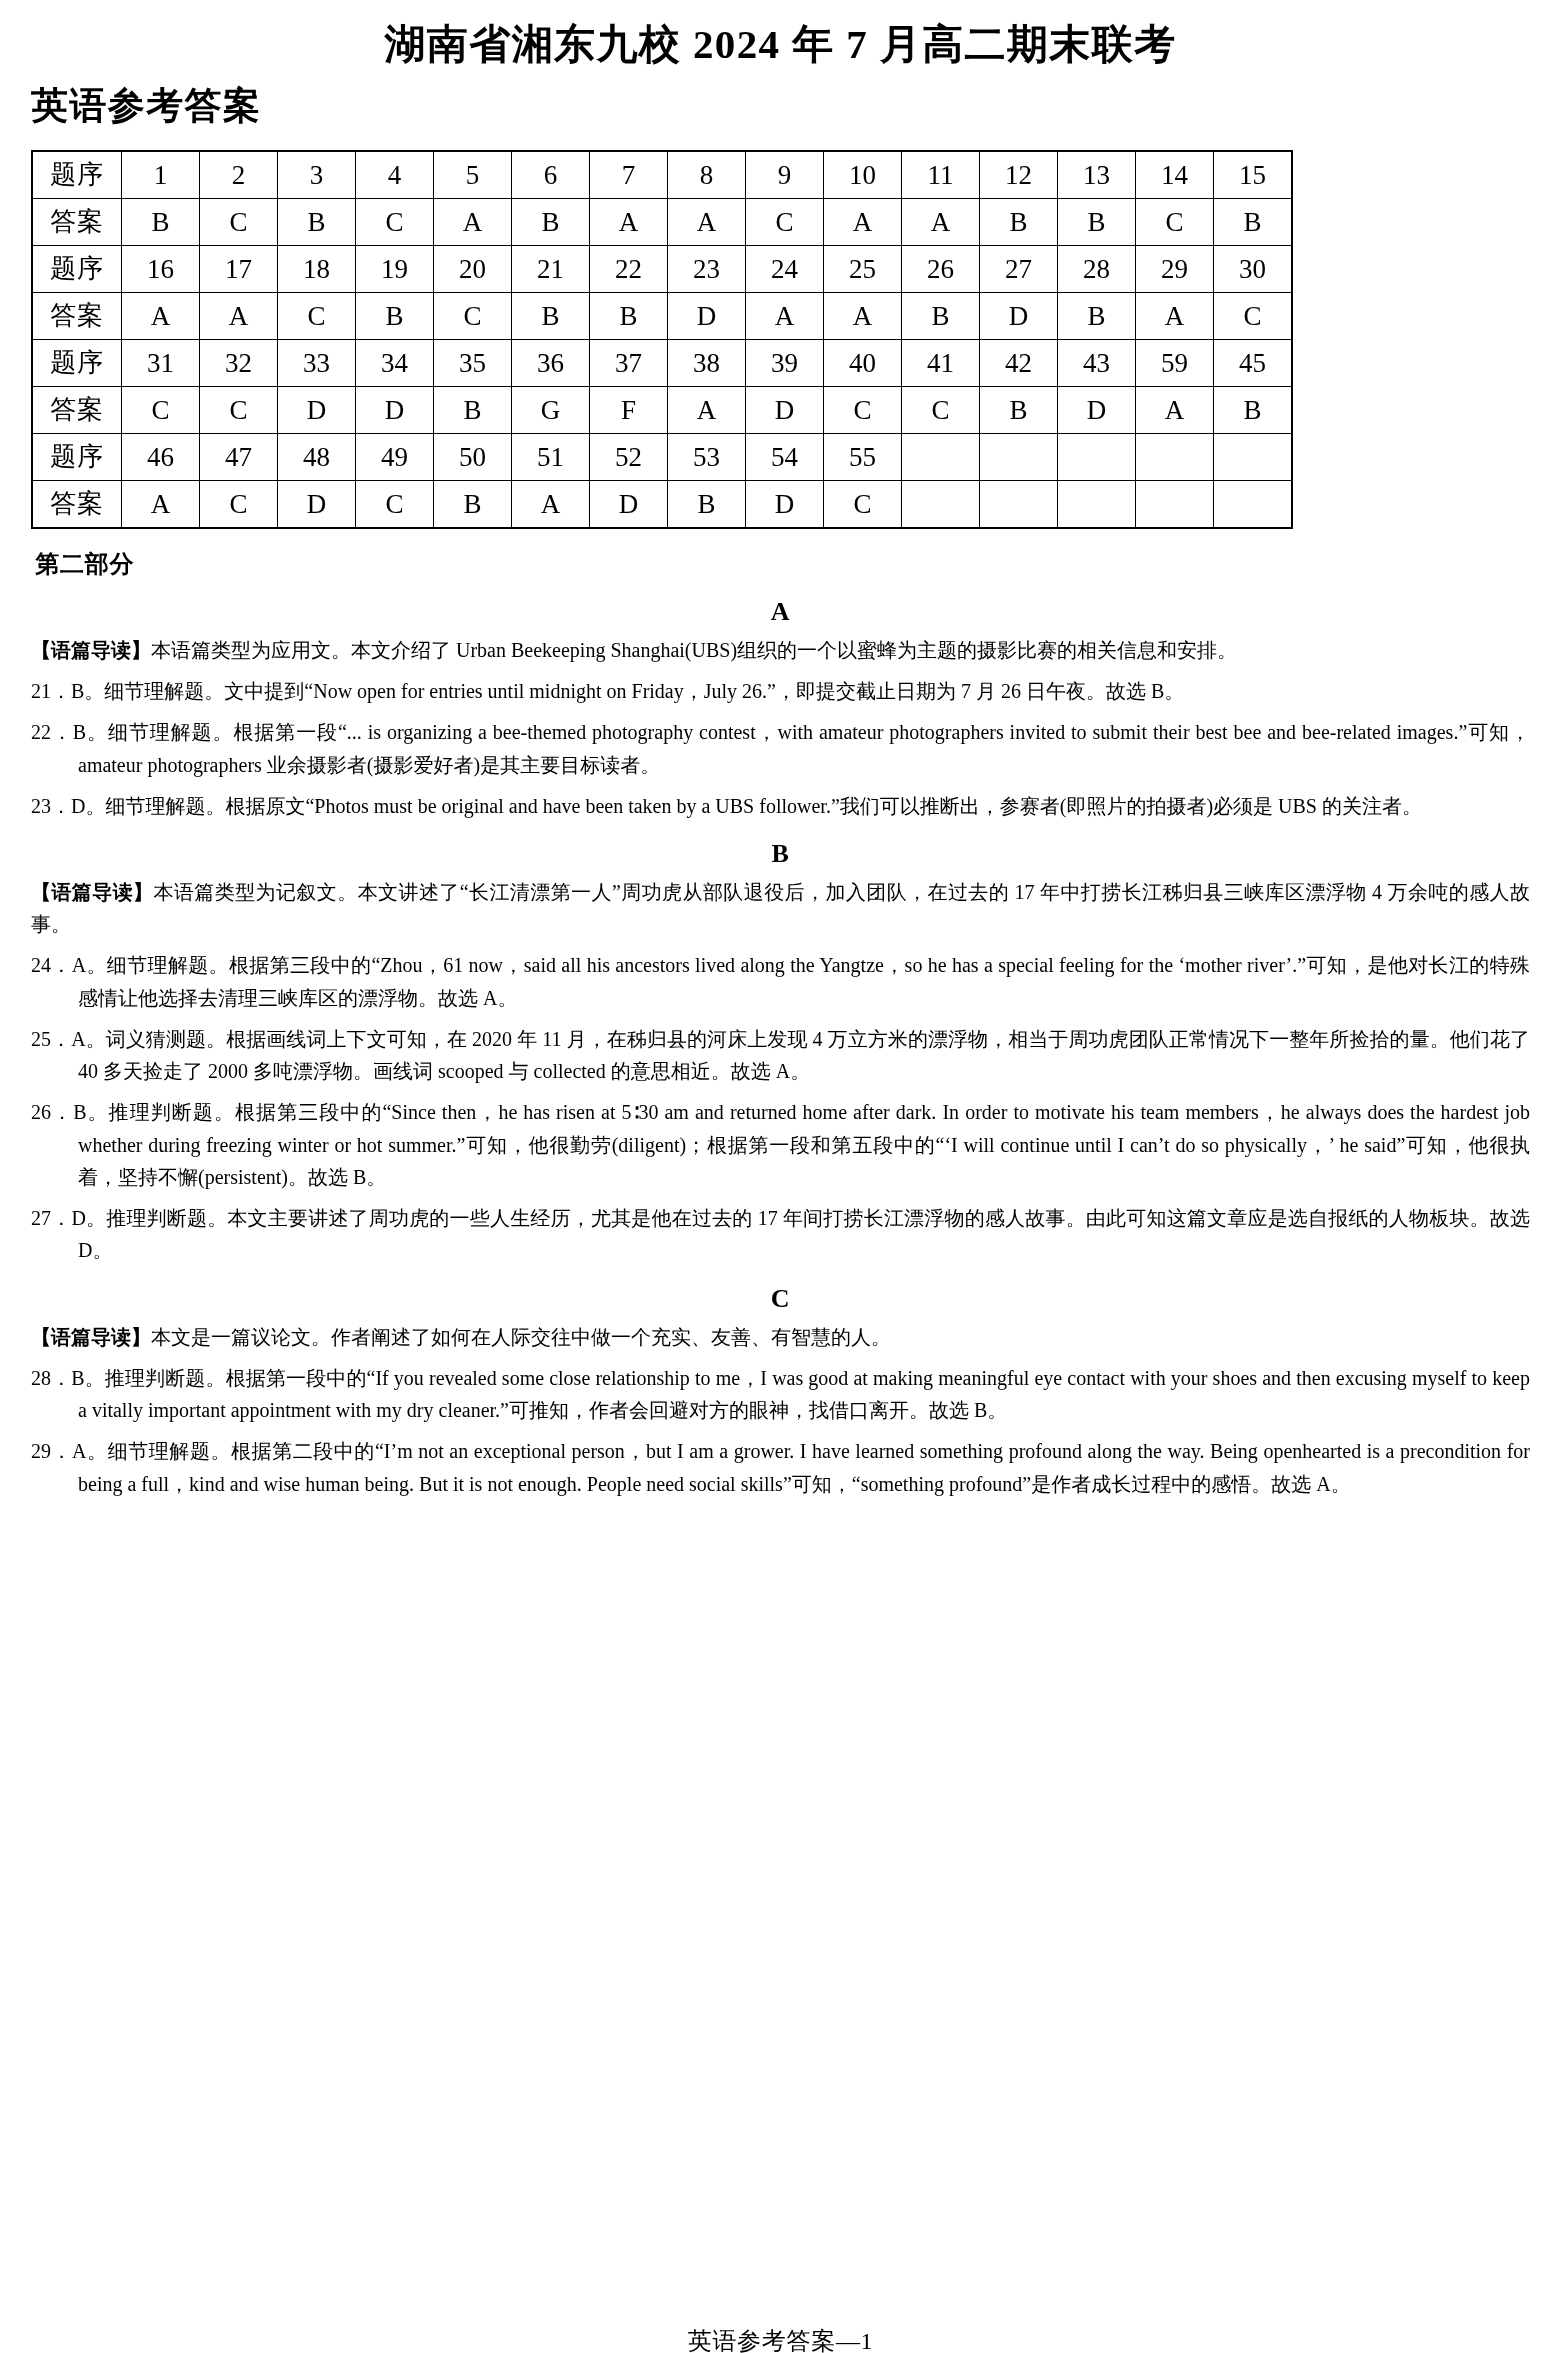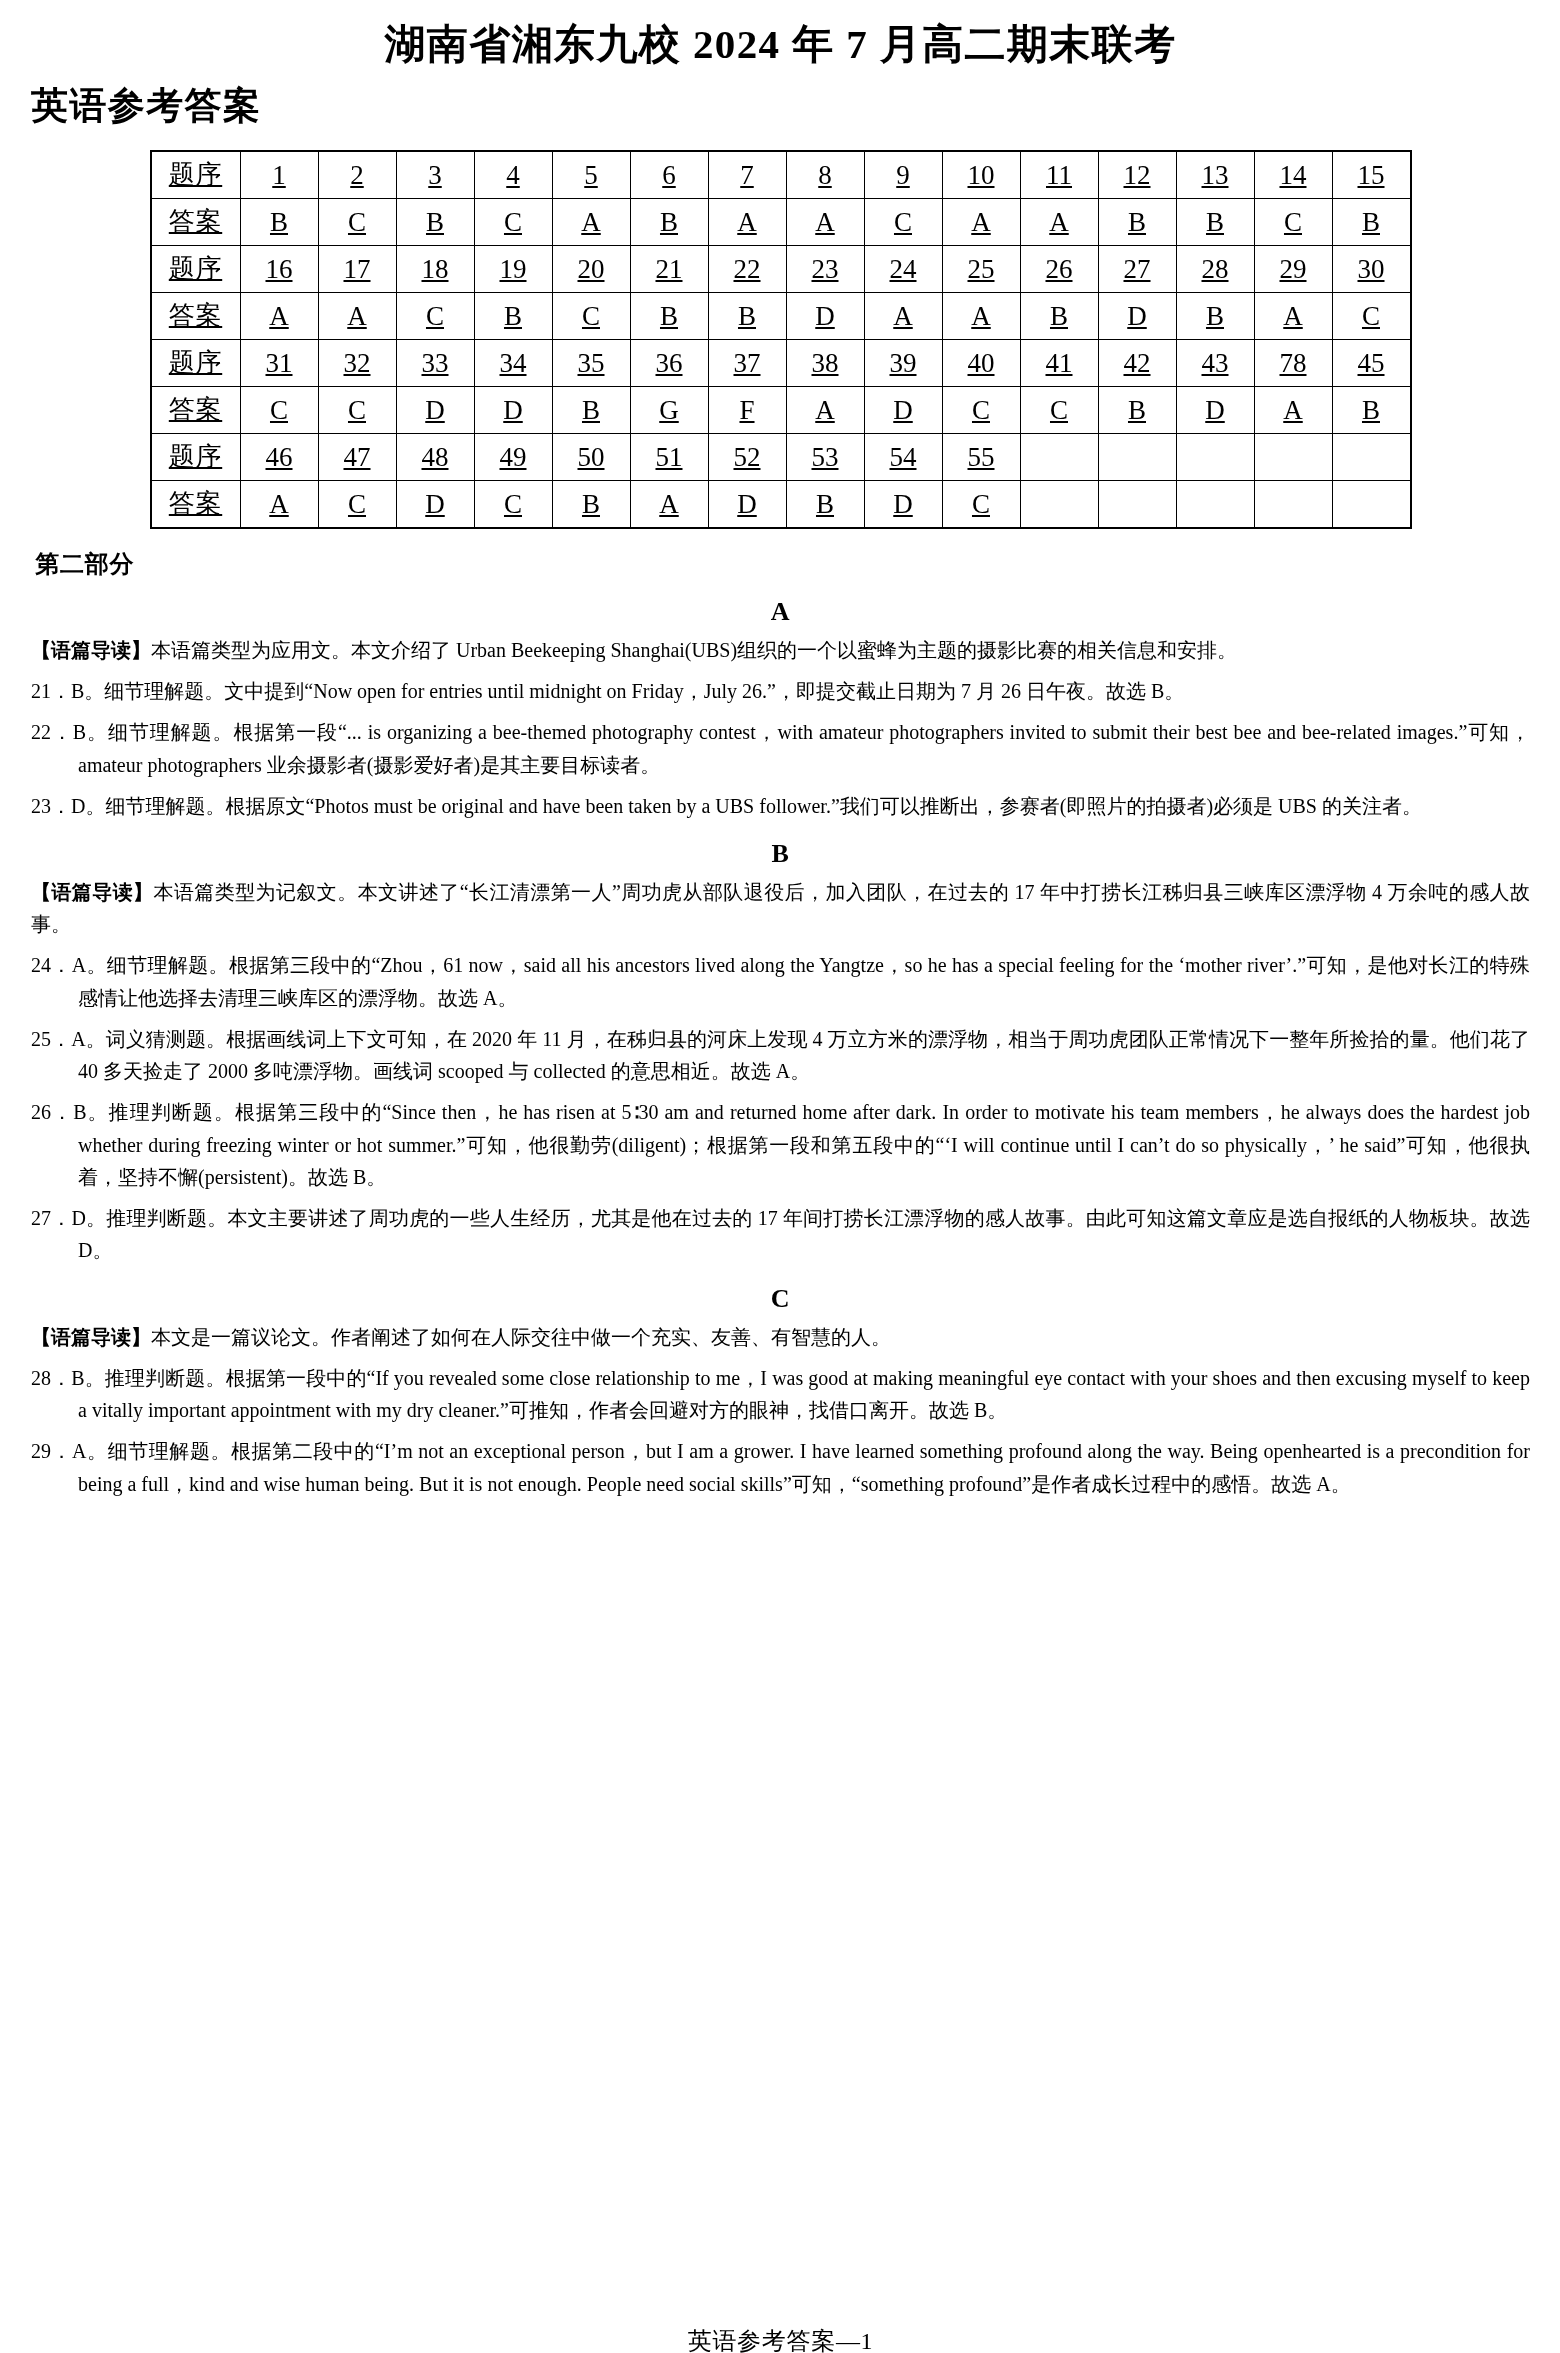--- a/index.html
+++ b/index.html
@@ -38,22 +38,20 @@
     font-weight: bold;
     letter-spacing: 1.4px;
     margin: 13px 0 0 0;
     line-height: 1.25;
   }
 
   
   .table-wrap {
     margin: 21.4px 0 0 0;
     display: flex;
-    justify-content: center;
-    text-decoration: underline;
   }
   table.answers {
     border-collapse: collapse;
     table-layout: fixed;
     width: 1208px;
     border: 2.1px solid #000;
   }
   table.answers td {
     border: 1.4px solid #000;
     height: 44px;
@@ -215,21 +213,21 @@
             <td class="cell">34</td>
             <td class="cell">35</td>
             <td class="cell">36</td>
             <td class="cell">37</td>
             <td class="cell">38</td>
             <td class="cell">39</td>
             <td class="cell">40</td>
             <td class="cell">41</td>
             <td class="cell">42</td>
             <td class="cell">43</td>
-            <td class="cell">78</td>
+            <td class="cell">59</td>
             <td class="cell">45</td>
           </tr>
           <tr>
             <td class="rowhead">答案</td>
             <td class="cell">C</td>
             <td class="cell">C</td>
             <td class="cell">D</td>
             <td class="cell">D</td>
             <td class="cell">B</td>
             <td class="cell">G</td>

